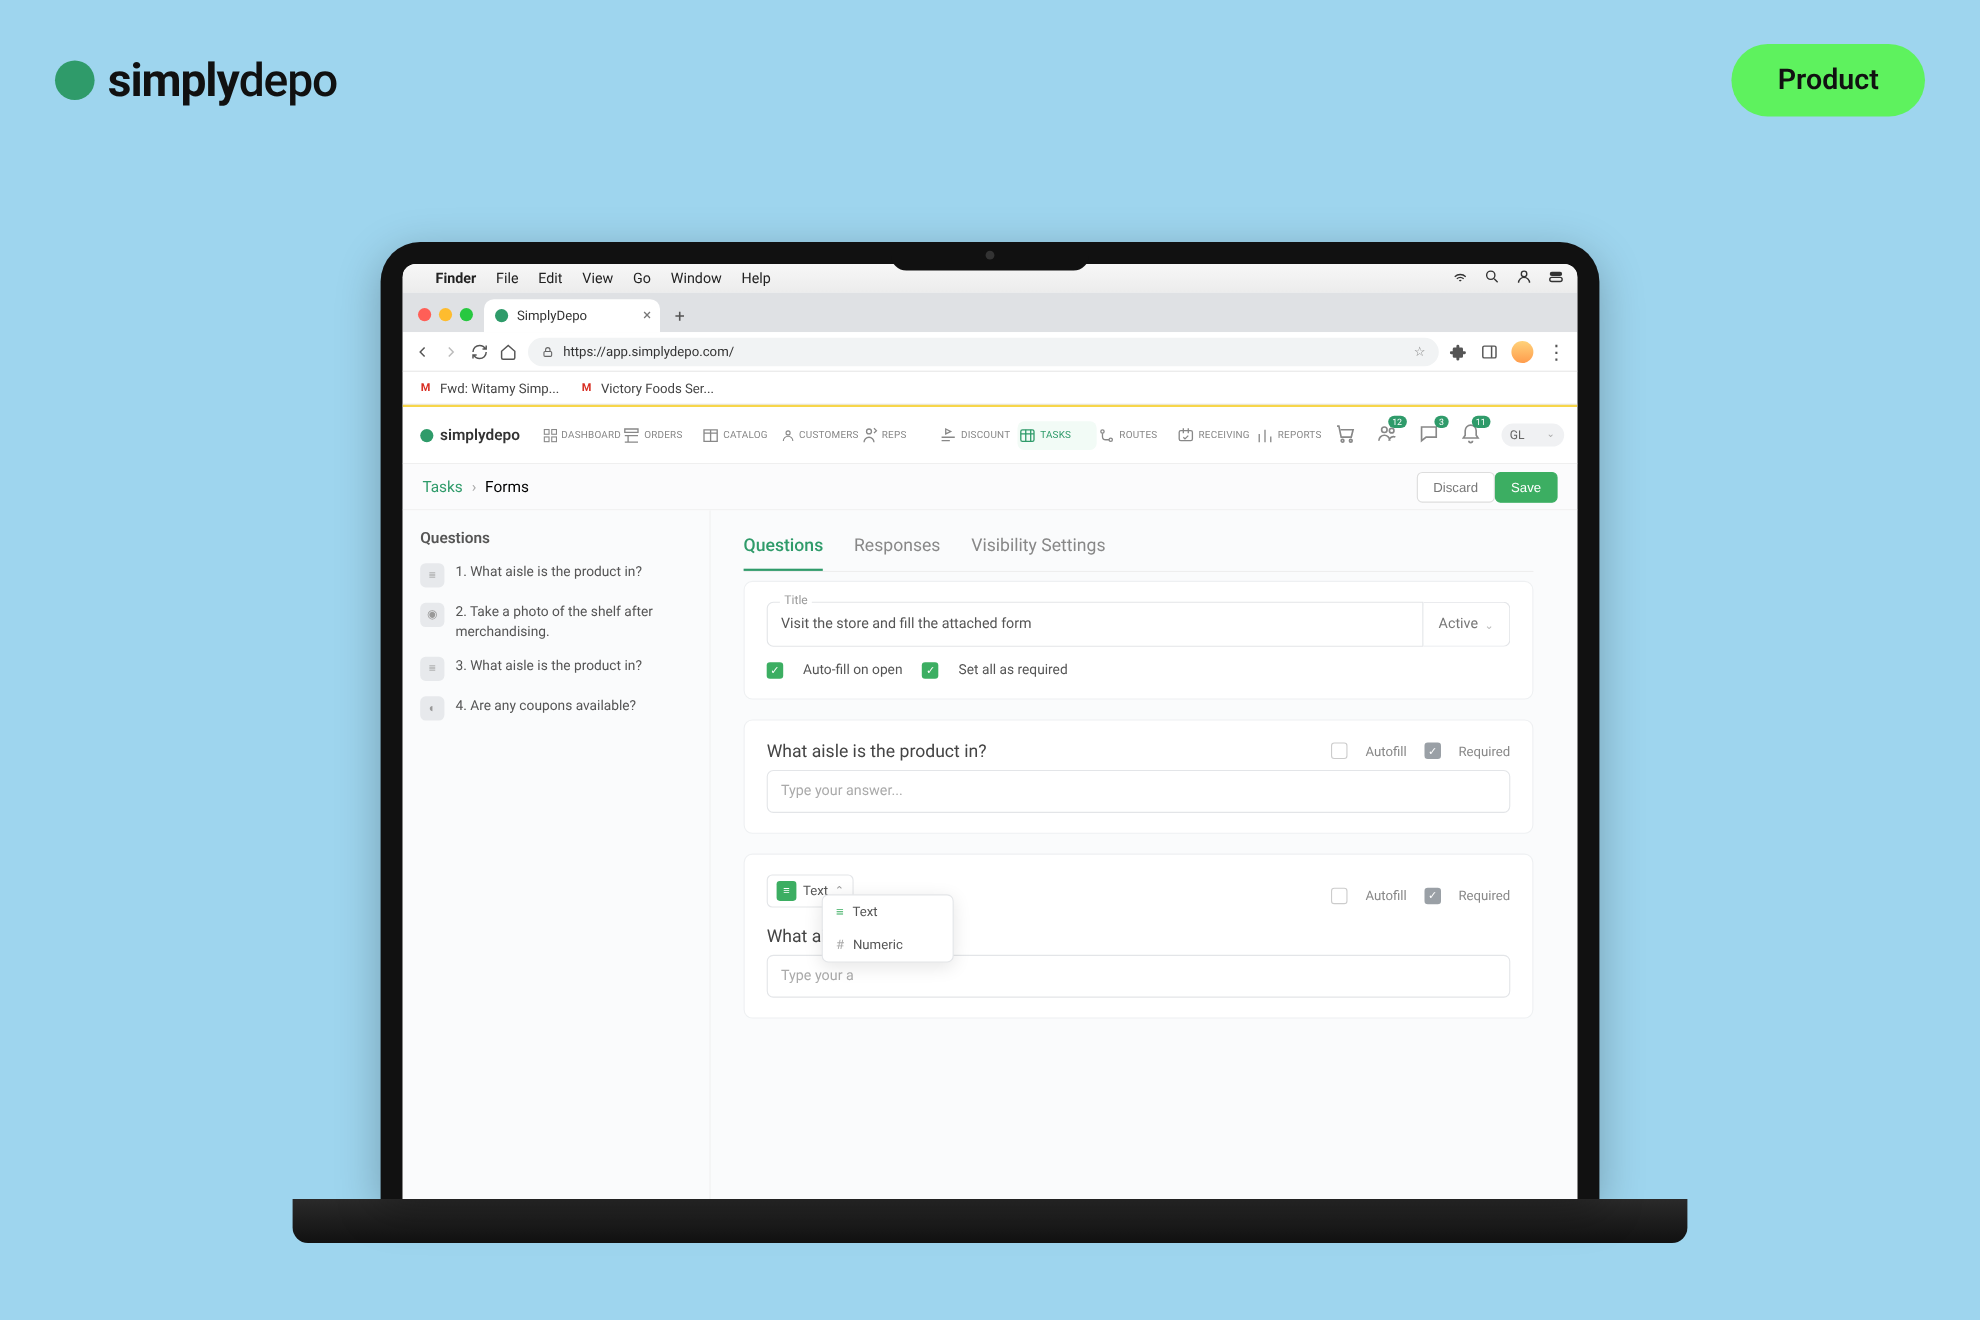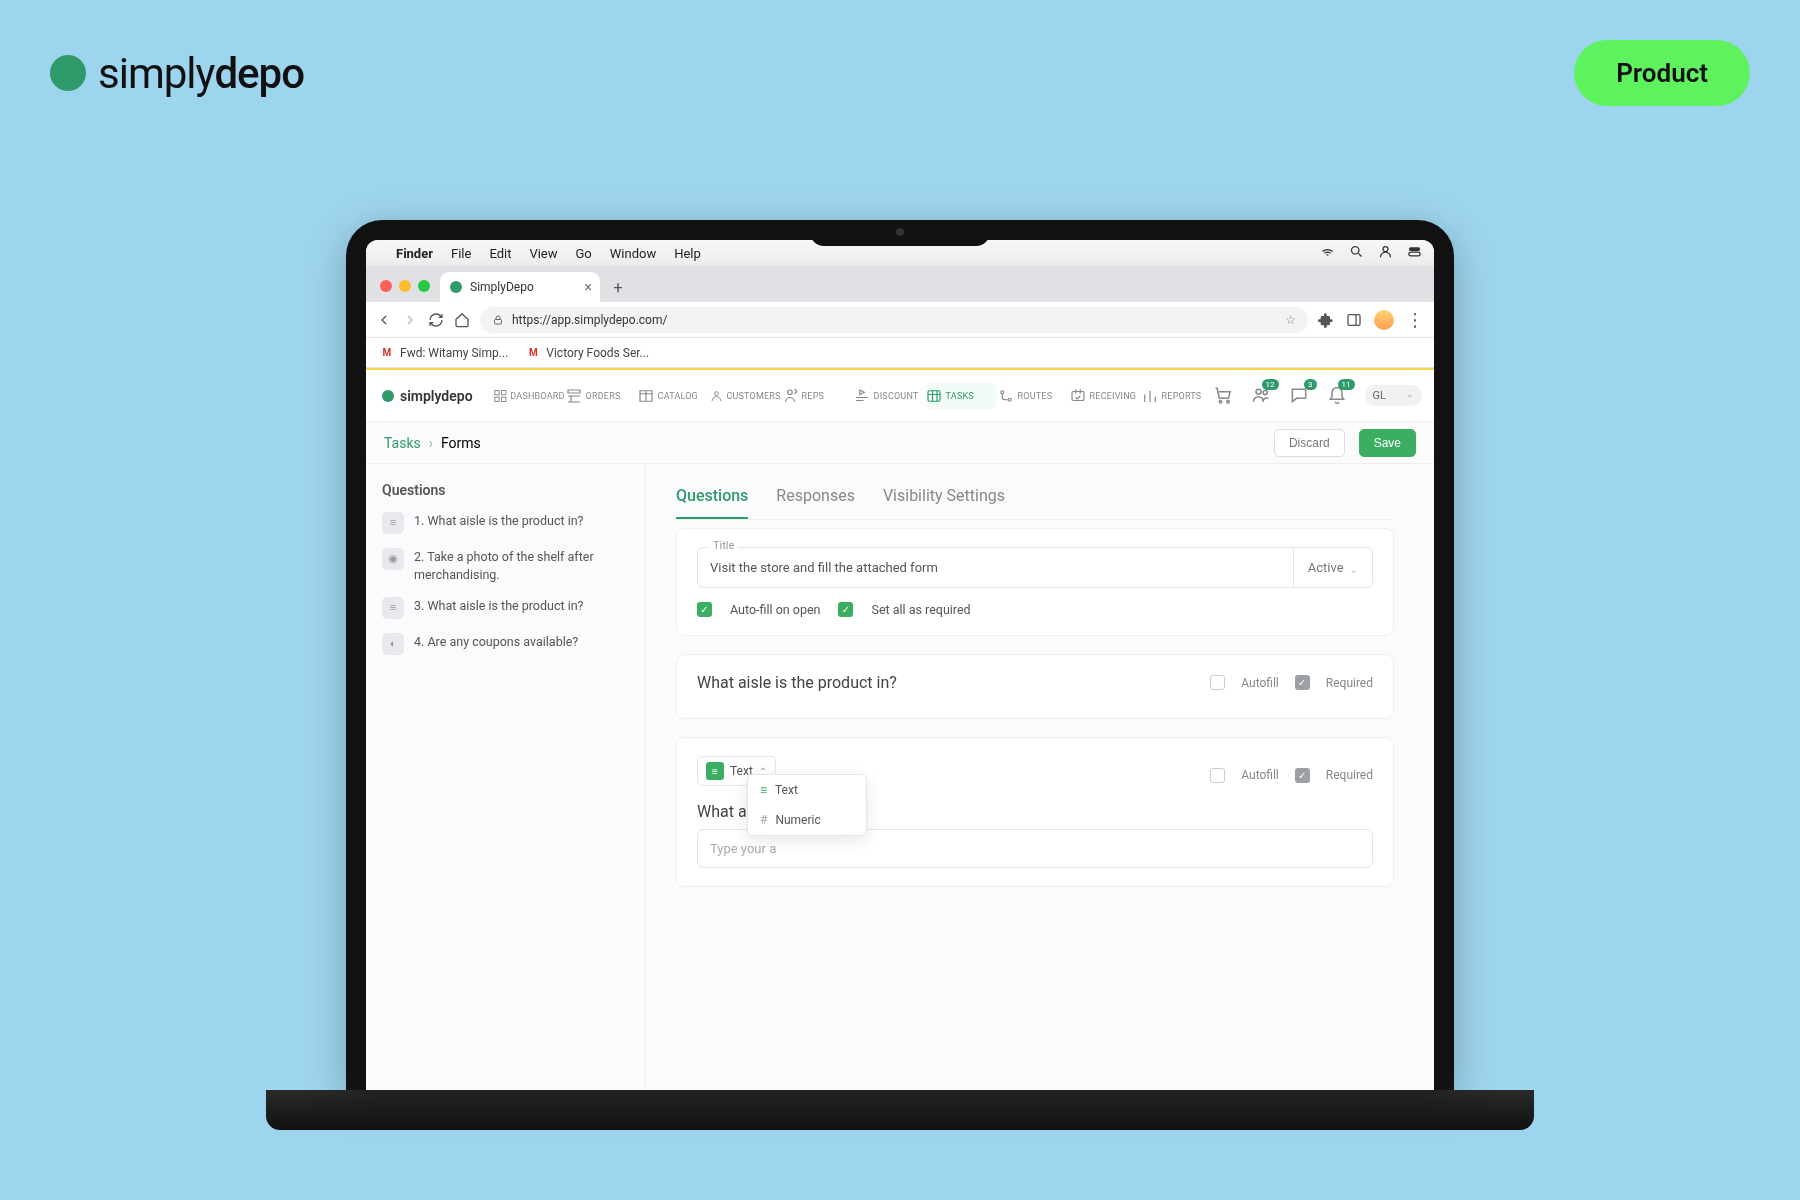--- a/index.html
+++ b/index.html
@@ -3,21 +3,21 @@
 <meta charset="utf-8">
 <style>
 * { box-sizing: border-box; margin: 0; padding: 0; }
 body { font-family: -apple-system, BlinkMacSystemFont, "Segoe UI", Roboto, sans-serif; background: #9ed5ee; width: 1800px; height: 1200px; overflow: hidden; }
 
 
 .mkt-header { position: absolute; top: 40px; left: 50px; right: 50px; display: flex; justify-content: space-between; align-items: center; }
 .mkt-logo { display: flex; align-items: center; gap: 12px; }
 .mkt-dot { width: 36px; height: 36px; border-radius: 50%; background: #2f9b6a; }
 .mkt-logo-text { font-size: 42px; font-weight: 500; color: #111; letter-spacing: -1px; }
-.mkt-logo-text b { font-weight: 400; }
+.mkt-logo-text b { font-weight: 700; }
 .mkt-pill { background: #5ef25e; padding: 18px 42px; border-radius: 36px; font-size: 26px; font-weight: 600; color: #111; }
 
 
 .laptop { position: absolute; left: 50%; transform: translateX(-50%); top: 220px; width: 1108px; }
 .screen-bezel { background: #111; border-radius: 36px 36px 0 0; padding: 20px 20px 0 20px; position: relative; box-shadow: 0 10px 40px rgba(0,0,0,.25); }
 .notch { position: absolute; top: 0; left: 50%; transform: translateX(-50%); width: 180px; height: 26px; background: #111; border-radius: 0 0 14px 14px; z-index: 50; }
 .cam { position:absolute; top:8px; left:50%; transform:translateX(-50%); width:8px; height:8px; border-radius:50%; background:#333; }
 .screen { background: #fff; height: 850px; overflow: hidden; position: relative; border-radius: 12px 12px 0 0; }
 .base { height: 40px; background: linear-gradient(#2a2a2a, #111); margin: 0 -80px; border-radius: 0 0 14px 14px; }
 
@@ -60,21 +60,21 @@
 .nav-actions{display:flex;gap:18px;align-items:center}
 .badge-ico{position:relative}
 .badge{position:absolute;top:-6px;right:-8px;background:#2f9b6a;color:#fff;font-size:8px;padding:1px 4px;border-radius:7px}
 .user-pill{background:#f0f1f3;padding:4px 8px;border-radius:12px;font-size:11px;color:#666;display:flex;gap:20px;}
 
 
 .crumb-row{height:42px;background:#fbfbfc;border-bottom:1px solid #eee;display:flex;align-items:center;padding:0 18px;font-size:14px}
 .crumb-a{color:#2f9b6a}
 .crumb-s{color:#aaa;margin:0 8px}
 .crumb-b{color:#000000}
-.crumb-actions{margin-left:auto;display:flex;gap:14px}
+.crumb-actions{margin-left:auto;display:flex;gap:0}
 .btn{padding:6px 14px;border-radius:5px;font-size:12px;border:1px solid #ddd;background:#fff;color:#777;cursor:pointer}
 .btn.primary{background:#3cae62;border-color:#3cae62;color:#fff}
 
 
 .app-body{display:flex;height:calc(100% - 224px);background:#fafbfc}
 .sidebar{width:280px;padding:18px 16px;border-right:1px solid #f0f0f0}
 .sb-title{font-size:14px;color:#555;font-weight:600;margin-bottom:14px}
 .sb-item{display:flex;gap:10px;align-items:flex-start;font-size:12.5px;color:#555;margin-bottom:14px;line-height:1.4}
 .sb-badge{width:22px;height:22px;border-radius:5px;background:#e7e9ec;flex-shrink:0;display:flex;align-items:center;justify-content:center;color:#999;font-size:11px}
 
@@ -389,20 +389,21 @@
           <div class="card">
             <div class="q-card-head">
               <div class="q-title">What aisle is the product in?</div>
               <div class="q-opts">
                 <span class="chk off"></span>
                   <span>Autofill</span>
                 <span class="chk" style="background:#9aa0a6">✓</span>
                   <span>Required</span>
               </div>
             </div>
+            <div class="answer-input">Type your answer...</div>
           </div>
 
           <div class="card" style="position:relative">
             <div class="q-card-head">
               <div style="flex:1">
                 <span class="type-chip">
                   <span class="sq">≡</span>
                   <span>Text</span>
                   <span style="color:#999;font-size:10px">⌃</span>
                 </span>

